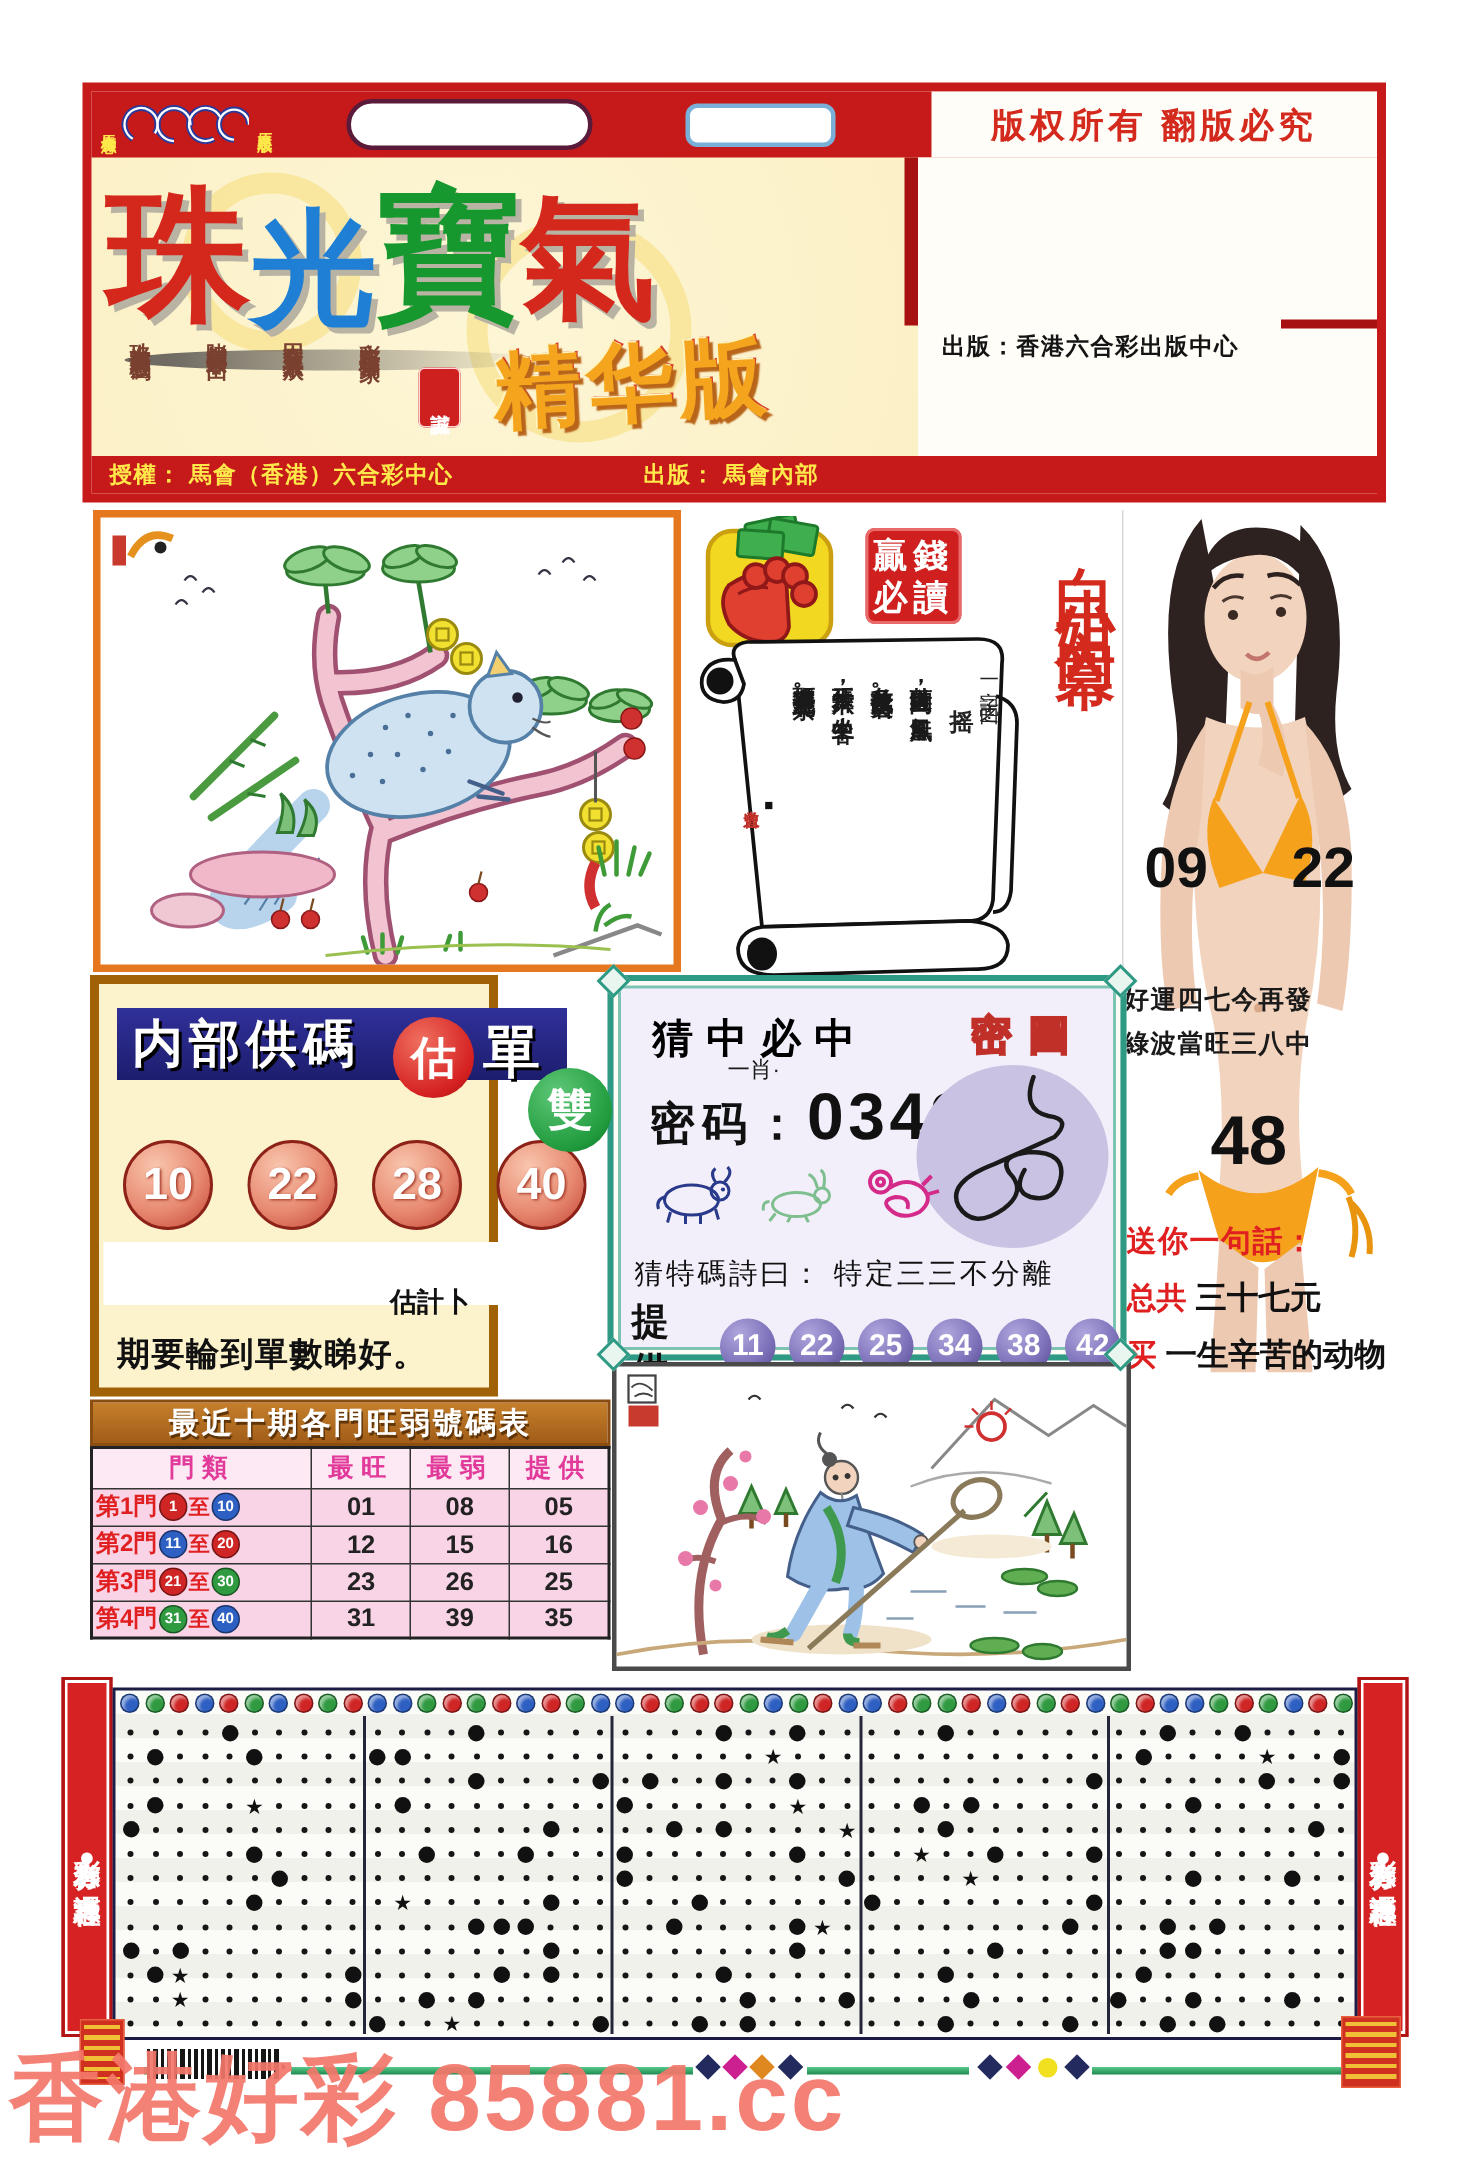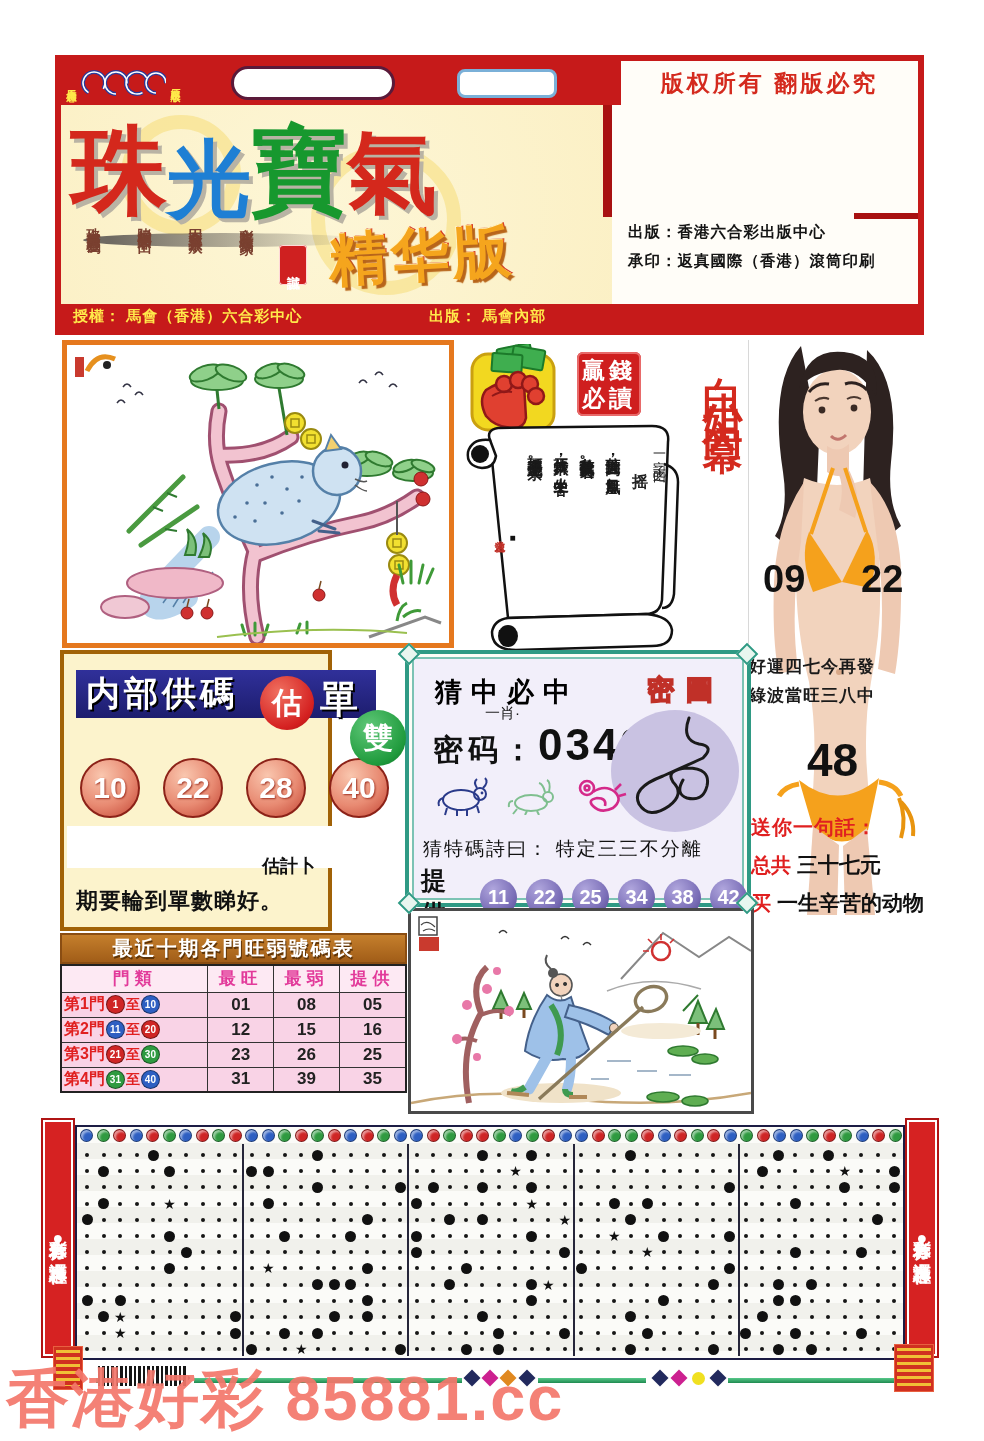--- a/index.html
+++ b/index.html
@@ -65,21 +65,21 @@
   #ph-lines { position:absolute; left:0; top:312px; width:182px; text-align:left; }
   #ph-lines div { font-size:17px; font-weight:bold; color:#1a1a1a; line-height:29px; letter-spacing:1px; font-family:"Liberation Serif",serif; }
   #ph-48 { position:absolute; left:58px; top:393px; font-size:46px; font-weight:bold; color:#111; }
   #gift { position:absolute; left:2px; top:474px; width:180px; }
   #gift-label { color:#e02020; font-size:20px; font-weight:bold; letter-spacing:1px; }
   .gift-row { margin-top:10px; display:flex; align-items:baseline; gap:6px; }
   .gift-red { color:#e02020; font-size:20px; font-weight:bold; }
   .gift-black { color:#111; font-size:21px; font-weight:bold; }
 
   
-  #internal-box { position:absolute; left:60px; top:650px; width:272px; height:281px; background:#fcf3cc; border:4px solid #a16207; }
+  #internal-box { position:absolute; left:60px; top:650px; width:272px; height:281px; background:#fcf3cc; border:6px solid #a16207; }
   #ic-banner { position:absolute; left:12px; top:16px; width:300px; height:48px; background:linear-gradient(#30309a,#1d1d6e);
                color:#fff; font-size:34px; font-weight:bold; letter-spacing:4px; display:flex; align-items:center; padding-left:10px;
                text-shadow:2px 2px 0 #000; }
   #ic-odd-circle { position:absolute; left:196px; top:22px; width:54px; height:54px; border-radius:50%;
                    background:radial-gradient(circle at 35% 30%, #f07060, #d42020 70%, #a01010); color:#fff; font-size:30px; font-weight:bold;
                    display:flex; align-items:center; justify-content:center; z-index:2; }
   #ic-odd-char { position:absolute; left:256px; top:20px; color:#fff; font-size:38px; font-weight:bold; z-index:2; text-shadow:2px 2px 0 #000; }
   #ic-even-circle { position:absolute; left:286px; top:56px; width:56px; height:56px; border-radius:50%;
                     background:radial-gradient(circle at 35% 30%, #5fc878, #1f9a3c 70%, #0e6e26); color:#fff; font-size:30px; font-weight:bold;
                     display:flex; align-items:center; justify-content:center; z-index:3; }
@@ -208,21 +208,20 @@
         <div class="slogan">因貪至貧無米炊</div>
         <div class="slogan">六彩賭思福萬家</div>
       </div>
     <div id="seal-chengyan" class="vtxt">誠言</div>
     <div id="edition">精华版</div>
     <div id="hdr-right-bar"></div>
     <div id="hdr-right">
       <div id="hdr-right-tick"></div>
       <div id="pub-lines">
           <div class="pub-line"><span>出版：</span><span>香港六合彩出版中心</span></div>
-          <div class="pub-line"><span>承印：</span><span>返真國際（香港）滾筒印刷</span></div>
         </div>
     </div>
   </div>
 
   <div id="hdr-bottom">
     <span class="b1">授權：  馬會（香港）六合彩中心</span>
     <span class="b2">出版：  馬會內部</span>
   </div>
 </div>
 

